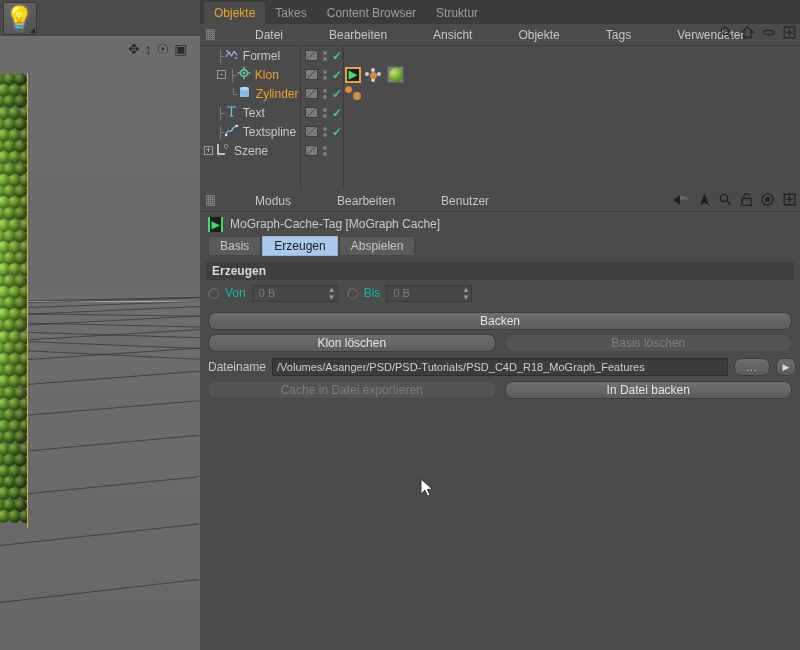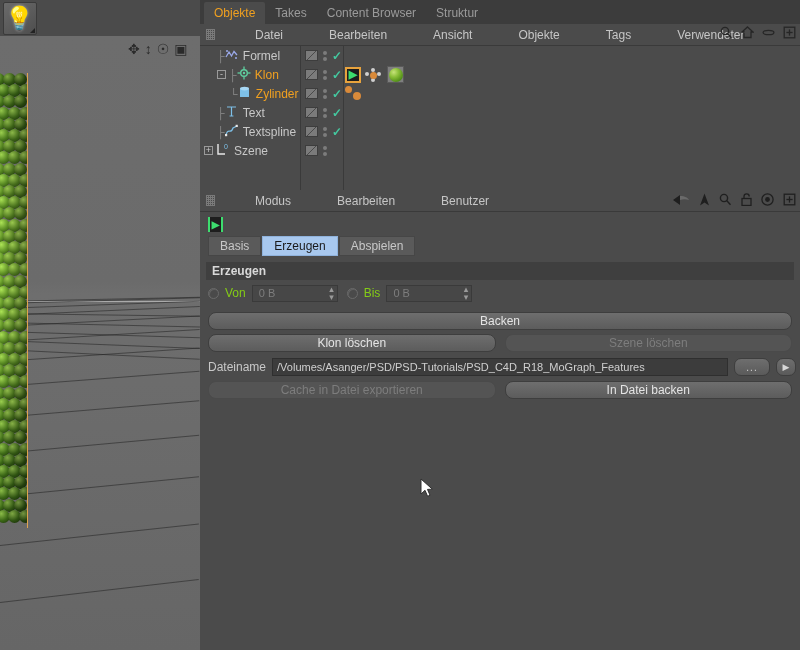--- a/index.html
+++ b/index.html
@@ -245,21 +245,21 @@
     padding-left: 6px;
     font-size: 12px; color: #d8d8d8; font-weight: bold;
   }
 
   .row-field {
     display: flex; align-items: center;
     padding: 4px 8px 0 8px;
     height: 22px;
   }
   .lbl { font-size: 12px; color: #c8c8c8; }
-  .lbl.dim { color: #84cc16; }
+  .lbl.dim { color: #14b8a6; }
   .chk {
     width: 12px; height: 12px; border-radius: 2px;
     background: linear-gradient(180deg,#8f8f8f,#6c6c6c);
     border: 1px solid #3d3d3d;
   }
   .radio {
     width: 11px; height: 11px; border-radius: 50%;
     background: #4a4a4a;
     border: 1px solid #6b6b6b;
     box-shadow: inset 1px 1px 0 rgba(255,255,255,.12);
@@ -730,20 +730,21 @@
             <rect x="1.2" y="1.2" width="10.6" height="10.6" fill="none" stroke="#1f1f1f" stroke-width="1.3"></rect>
             <line x1="6.5" y1="3.4" x2="6.5" y2="9.6" stroke="#1f1f1f" stroke-width="1.3"></line>
             <line x1="3.4" y1="6.5" x2="9.6" y2="6.5" stroke="#1f1f1f" stroke-width="1.3"></line>
           </svg>
       </span>
     </div>
   </div>
 
   <div class="attr-head">
     <div class="tagico">▶</div>
+    <div class="title">MoGraph-Cache-Tag [MoGraph Cache]</div>
   </div>
 
   <div class="subtabs">
     <div class="subtab">Basis</div>
     <div class="subtab active">Erzeugen</div>
     <div class="subtab">Abspielen</div>
   </div>
 
   <div class="section-head">Erzeugen</div>
 
@@ -761,21 +762,21 @@
       <span>0 B</span>
       <span class="spin">▴<br>▾</span>
     </span>
   </div>
 
   <div class="btnrow" style="padding-top:10px">
     <div class="btn">Backen</div>
   </div>
   <div class="btnrow">
     <div class="btn">Klon löschen</div>
-    <div class="btn disabled">Szene löschen</div>
+    <div class="btn disabled">Basis löschen</div>
   </div>
 
   <div class="filerow">
     <span class="lbl">Dateiname</span>
     <span class="pathfield">/Volumes/Asanger/PSD/PSD-Tutorials/PSD_C4D_R18_MoGraph_Features</span>
     <span class="smallbtn">...</span>
     <span class="arrowbtn">▶</span>
   </div>
 
   <div class="btnrow" style="padding-top:5px">

